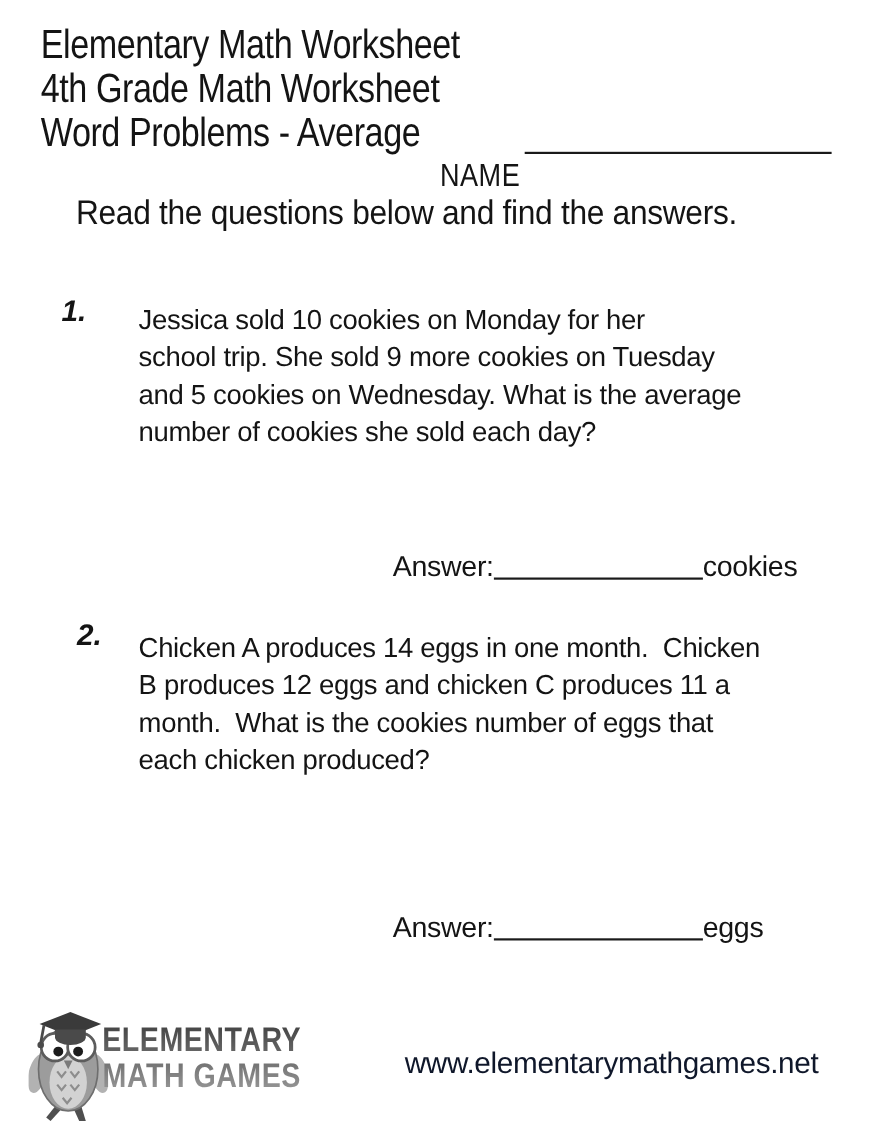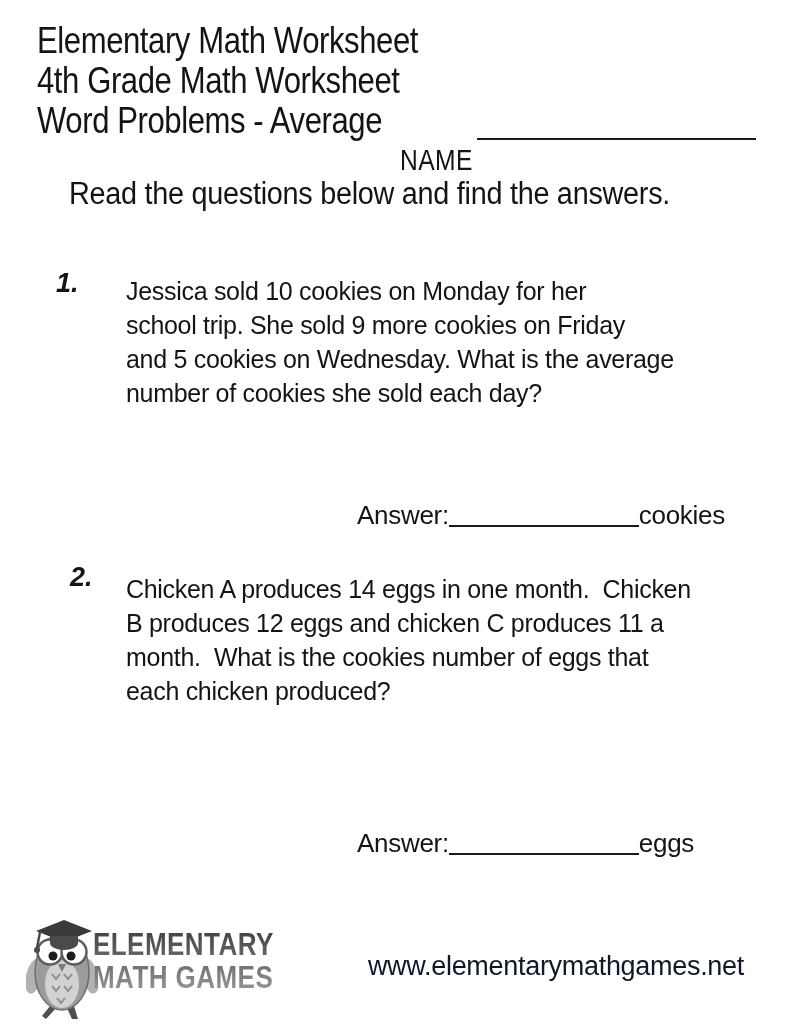--- a/index.html
+++ b/index.html
@@ -63,21 +63,21 @@
   }
   .answer-1 { top: 500px; }
   .answer-2 { top: 828px; }
   .answer-blank {
     width: 190px; height: 1px;
     border-bottom: 2.5px solid #1a1a1a;
     align-self: flex-end; margin-bottom: 4px;
   }
 
   
-  .footer { position: absolute; left: 0; top: 900px; width: 800px; height: 135px; }
+  .footer { position: absolute; left: 0; top: 900px; width: 800px; height: 135px; text-align: center; }
   .owl-icon { position: absolute; left: 26px; top: 14px; width: 72px; height: 106px; }
   .logo-text {
     position: absolute; left: 93px; top: 28px;
     font-weight: 700; font-size: 31px; line-height: 33px;
     white-space: nowrap; letter-spacing: 0.5px;
     transform: scaleX(0.84); transform-origin: 0 0;
     color: #5a5a5a;
     background: linear-gradient(180deg, #3e3e3e 0%, #9a9a9a 100%);
     -webkit-background-clip: text; background-clip: text;
     -webkit-text-fill-color: transparent;
@@ -102,21 +102,21 @@
   <div class="name-row">
     <span class="name-label">NAME</span>
   </div>
   <div class="name-blank"></div>
 
   <div class="instruction">Read the questions below and find the answers.</div>
 
   <div class="problem-number pnum-1">1.</div>
   <div class="problem-text ptext-1">
     <div class="problem-line">Jessica sold 10 cookies on Monday for her</div>
-    <div class="problem-line">school trip. She sold 9 more cookies on Friday</div>
+    <div class="problem-line">school trip. She sold 9 more cookies on Tuesday</div>
     <div class="problem-line">and 5 cookies on Wednesday. What is the average</div>
     <div class="problem-line">number of cookies she sold each day?</div>
   </div>
   <div class="answer-row answer-1">
     <span>Answer:</span>
     <span class="answer-blank"></span>
     <span>cookies</span>
   </div>
 
   <div class="problem-number pnum-2">2.</div>

